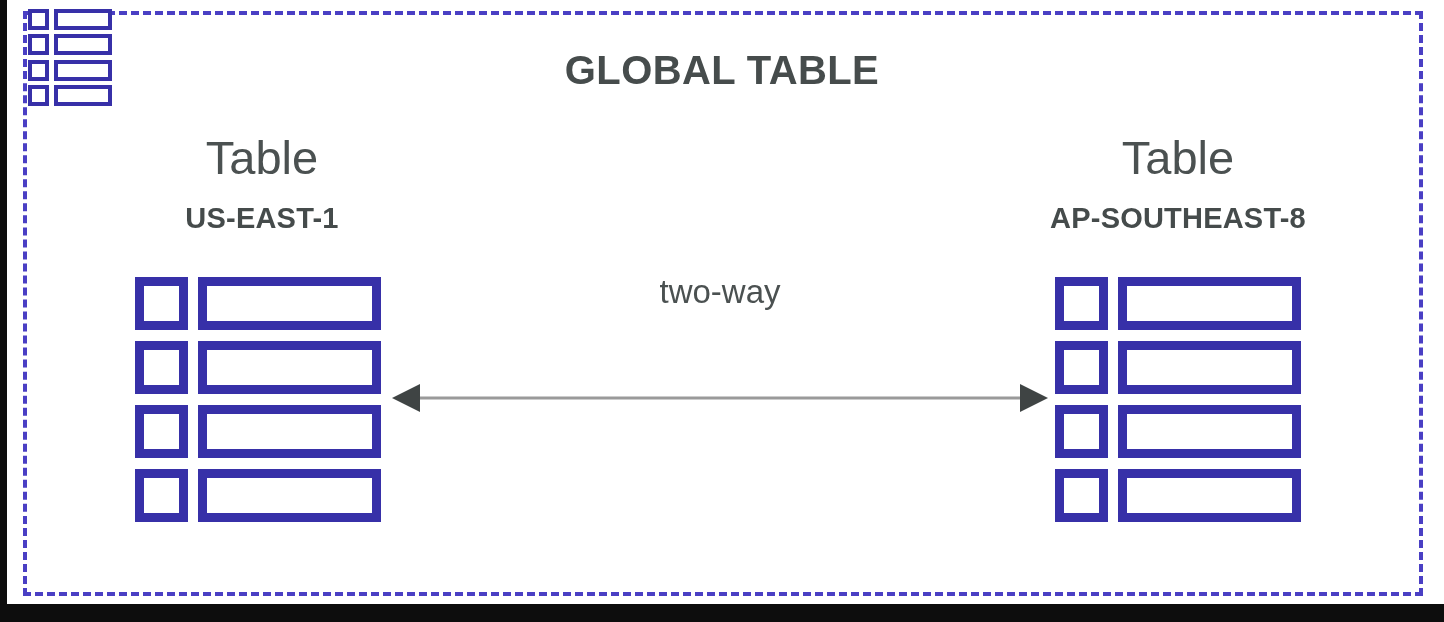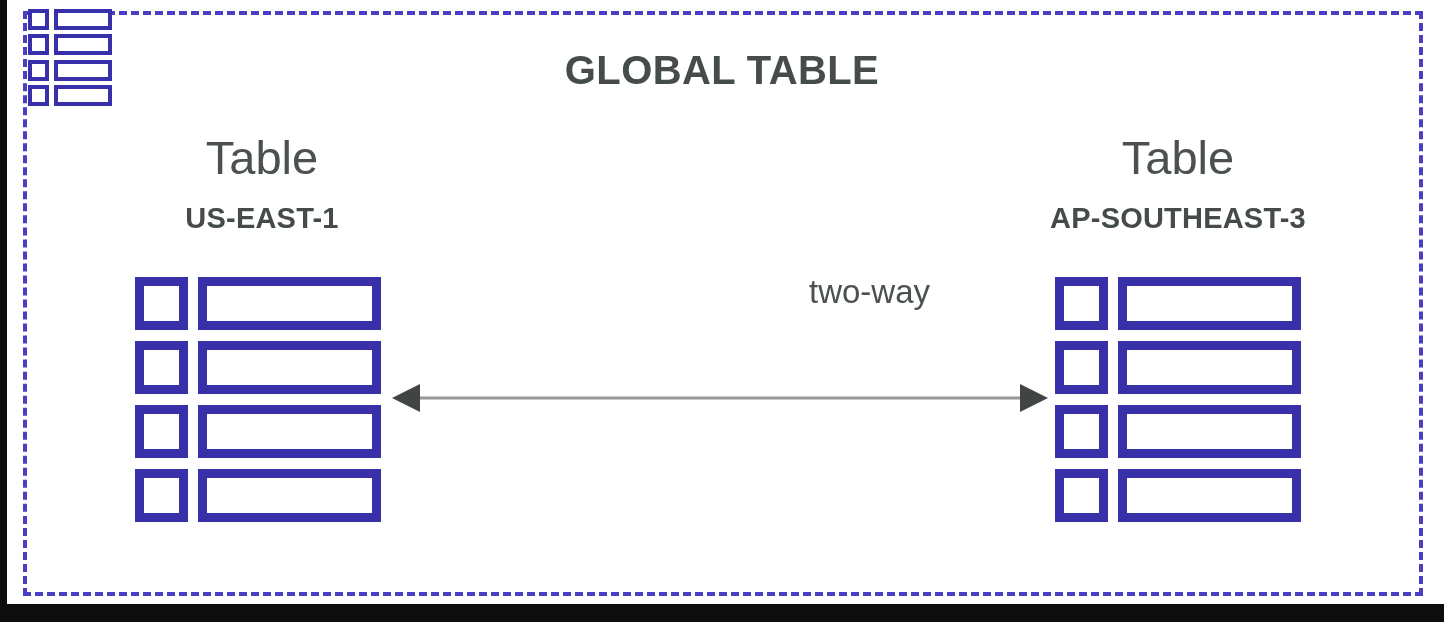--- a/index.html
+++ b/index.html
@@ -141,21 +141,21 @@
   .repl-label {
     position: absolute;
     left: 510px;
     top: 265px;
     width: 420px;
     text-align: center;
     font-size: 33px;
     color: #4b5151;
     line-height: 1.65;
   }
-  .repl-line { display: block; text-align: right; }
+  .repl-line { display: block; }
 
   
   .arrow {
     position: absolute;
     left: 390px;
     top: 380px;
     width: 660px;
     height: 36px;
   }
 </style>
@@ -189,21 +189,21 @@
 
   <div class="global-title">GLOBAL TABLE</div>
 
   <div class="region left">
     <div class="region-name">Table</div>
     <div class="region-code">US-EAST-1</div>
   </div>
 
   <div class="region right">
     <div class="region-name">Table</div>
-    <div class="region-code">AP-SOUTHEAST-3</div>
+    <div class="region-code">AP-SOUTHEAST-8</div>
   </div>
 
   <div class="table-glyph left">
     <div class="tg-row">
       <div class="tg-cell tg-key"></div>
       <div class="tg-cell tg-val"></div>
     </div>
     <div class="tg-row">
       <div class="tg-cell tg-key"></div>
       <div class="tg-cell tg-val"></div>

